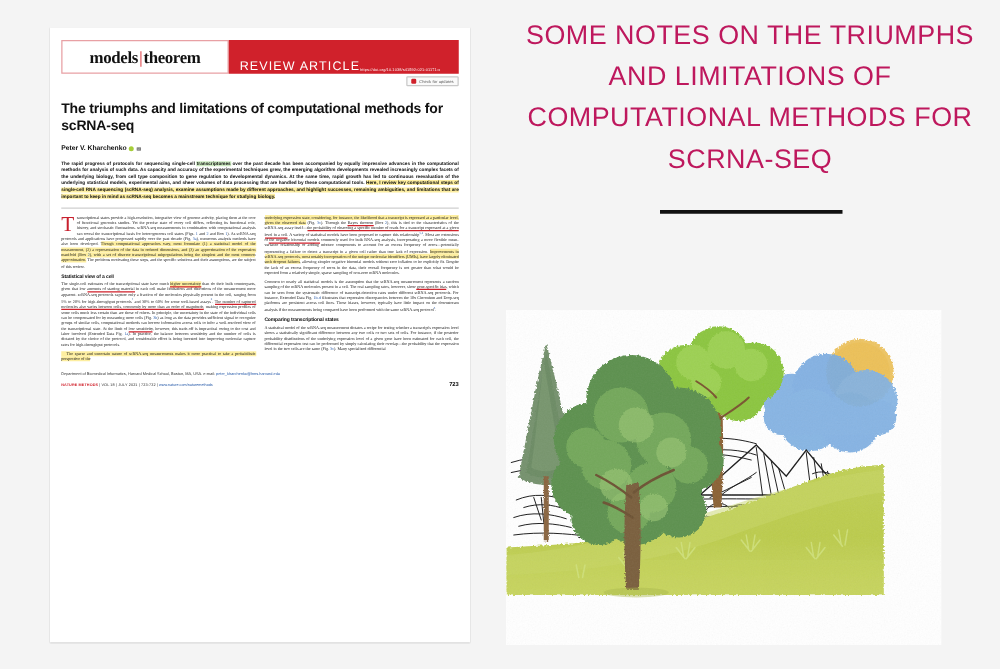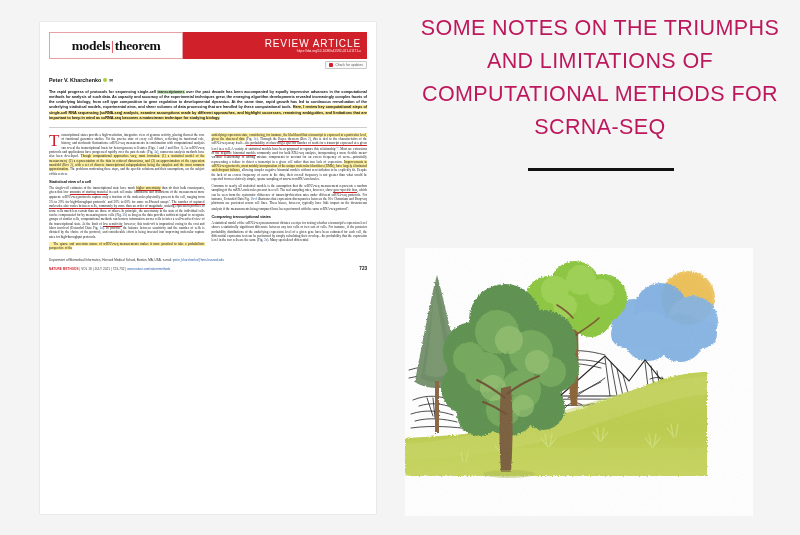--- a/index.html
+++ b/index.html
@@ -24,21 +24,21 @@
   .logo-box{
     width:134px;border:1.6px solid #e8a0a4;background:#fff;
     display:flex;align-items:center;justify-content:center;box-sizing:border-box;
   }
   .logo-text{font-family:"Liberation Serif",serif;font-size:13.5px;letter-spacing:-.3px;white-space:nowrap;}
   .logo-text .n{color:#111;font-weight:700;}
   .logo-text .bar{color:#d71921;font-weight:400;padding:0 1px;}
   .logo-text .m{color:#111;font-weight:700;}
   .rev-box{
     flex:1;background:#d0212b;color:#fff;
-    display:flex;flex-direction:column;align-items:flex-end;justify-content:center;
+    display:flex;flex-direction:row;align-items:flex-end;justify-content:center;
     padding-right:6px;box-sizing:border-box;
   }
   .rev-title{font-size:10px;letter-spacing:.9px;line-height:11px;}
   .rev-doi{font-size:3.1px;letter-spacing:.1px;line-height:5px;opacity:.95;}
   .check-row{display:flex;justify-content:flex-end;margin-top:2px;}
   .check-badge{
     display:flex;align-items:center;gap:2px;border:.5px solid #c8c8c8;background:#fafafa;
     padding:1px 3px;border-radius:1px;
   }
   .check-dot{width:4px;height:4px;background:#d0212b;border-radius:1px;}
@@ -128,20 +128,21 @@
         </div>
       </div>
 
       <div class="check-row">
         <div class="check-badge">
           <span class="check-dot"></span>
           <span class="check-txt">Check for updates</span>
         </div>
       </div>
 
+      <div class="art-title">The triumphs and limitations of computational methods for scRNA-seq</div>
 
       <div class="byline">
         <span>Peter V. Kharchenko</span>
         <span class="orcid"></span>
         <span class="mailicon">✉</span>
       </div>
 
       <div class="abstract">
         The rapid progress of protocols for sequencing single-cell <span class="hl-green">transcriptomes</span> over the past decade has been accompanied by equally impressive advances in the computational methods for analysis of such data. As capacity and accuracy of the experimental techniques grew, the emerging algorithm developments revealed increasingly complex facets of the underlying biology, from cell type composition to gene regulation to developmental dynamics. At the same time, rapid growth has led to continuous reevaluation of the underlying statistical models, experimental aims, and sheer volumes of data processing that are handled by these computational tools. <span class="hl-yellow">Here, I review key computational steps of single-cell RNA sequencing (scRNA-seq) analysis, examine assumptions made by different approaches, and highlight successes, remaining ambiguities, and limitations that are important to keep in mind as scRNA-seq becomes a mainstream technique for studying biology.</span>
       </div>

